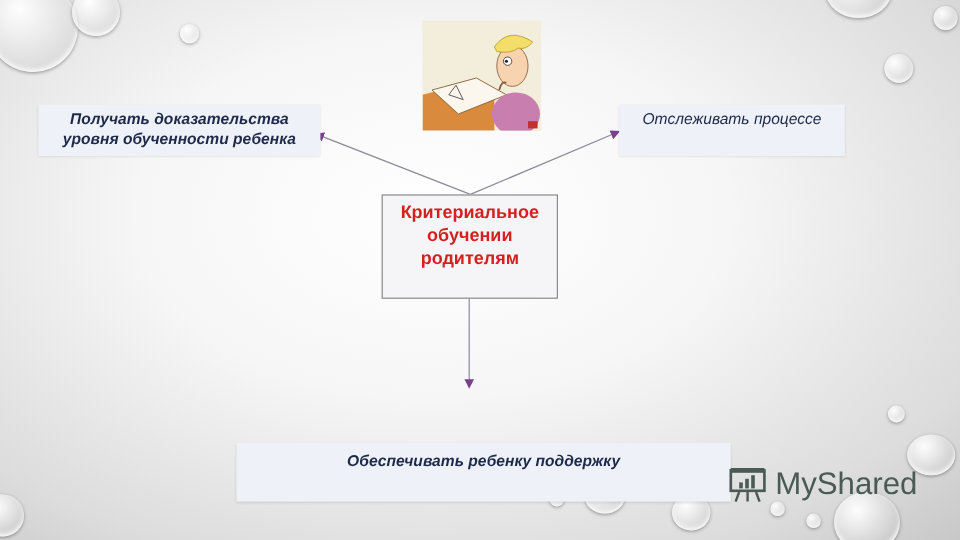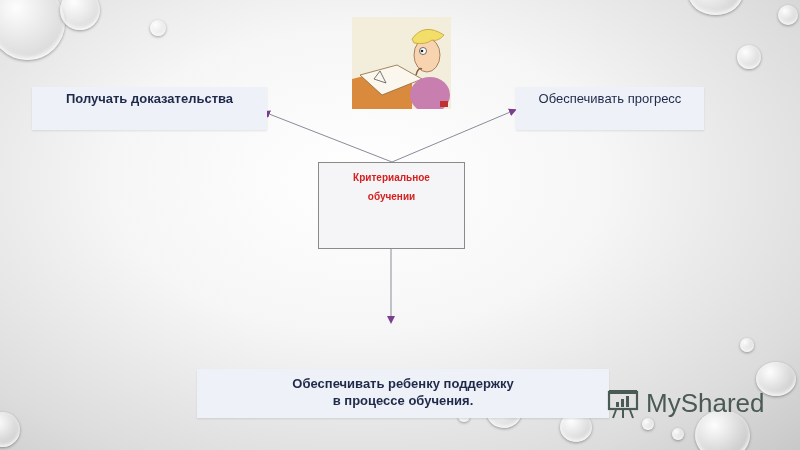--- a/index.html
+++ b/index.html
@@ -8,24 +8,25 @@
     font-family: "Liberation Sans", sans-serif;
     background: radial-gradient(ellipse at 45% 40%, #ffffff 0%, #f6f6f6 40%, #dcdcdc 80%, #c8c8c8 100%);
   }
   .bubble { position: absolute; border-radius: 50%;
     background: radial-gradient(circle at 35% 30%, rgba(255,255,255,0.95) 0%, rgba(240,240,240,0.5) 40%, rgba(200,200,200,0.35) 70%, rgba(255,255,255,0.8) 100%);
     box-shadow: 0 1px 3px rgba(0,0,0,0.35), inset 0 -2px 4px rgba(255,255,255,0.9);
   }
   .box { position: absolute; background: #eef1f7; text-align: center;
     font-weight: bold; color: #1f2a4a; font-size: 13px; line-height: 17px;
     box-shadow: 0 1px 2px rgba(0,0,0,0.1);
+    font-style: italic;
   }
   .center-box { position: absolute; left: 318px; top: 162px; width: 147px; height: 87px;
     background: #f5f5f7; border: 1px solid #8a8a8a; text-align: center;
-    color: #d42020; font-weight: bold; font-size: 10px; line-height: 19px;
+    color: #d42020; font-weight: bold; font-size: 15px; line-height: 19px;
     box-sizing: border-box; padding-top: 5px;
   }
   .img-box { position: absolute; left: 352px; top: 17px; width: 99px; height: 92px;
     background: #f4efe0; overflow: hidden; }
   .watermark { position: absolute; left: 606px; top: 388px; display: flex; align-items: center;
     color: #4a5a55; font-size: 26px; justify-content: center; }
   svg.lines { position: absolute; left: 0; top: 0; }
 </style>
 </head>
 <body>
@@ -68,34 +69,35 @@
     <path d="M60,22 Q72,5 92,18 Q86,25 80,23 Q74,28 62,26 z" fill="#f3de6a" stroke="#b89a2a" stroke-width="0.7"></path>
     <circle cx="71" cy="34" r="3.5" fill="#fff" stroke="#333" stroke-width="0.7"></circle>
     <circle cx="70" cy="34" r="1.3" fill="#222"></circle>
     <path d="M64,58 Q66,50 70,52" fill="none" stroke="#8a5a3a" stroke-width="1.5"></path>
     <rect x="88" y="84" width="8" height="6" fill="#c03030"></rect>
   </svg>
 </div>
 
 <div class="box" style="left:32px;top:87px;width:235px;height:40px;padding-top:3px;">
   <div>Получать доказательства</div>
+  <div>уровня обученности ребенка</div>
 </div>
 
 <div class="box" style="left:516px;top:87px;width:188px;height:40px;padding-top:3px;font-weight:normal;">
-  <div>Обеспечивать прогресс</div>
+  <div>Отслеживать процессе</div>
 </div>
 
 <div class="center-box">
   <div>Критериальное</div>
   <div>обучении</div>
+  <div>родителям</div>
 </div>
 
 <div class="box" style="left:197px;top:325px;width:412px;height:46px;padding-top:6px;box-sizing:border-box;height:49px;margin-top:44px;">
   <div>Обеспечивать ребенку поддержку</div>
-  <div>в процессе обучения.</div>
 </div>
 
 <div class="watermark">
   <svg width="34" height="30" viewBox="0 0 34 30" style="margin-right:6px;">
     <rect x="3" y="3" width="28" height="17" fill="none" stroke="#4a5a55" stroke-width="2.2"></rect>
     <rect x="3" y="1" width="28" height="4" fill="#4a5a55"></rect>
     <rect x="10" y="13" width="3" height="5" fill="#4a5a55"></rect>
     <rect x="15" y="10" width="3" height="8" fill="#4a5a55"></rect>
     <rect x="20" y="7" width="3" height="11" fill="#4a5a55"></rect>
     <line x1="10" y1="21" x2="7" y2="29" stroke="#4a5a55" stroke-width="2"></line>

